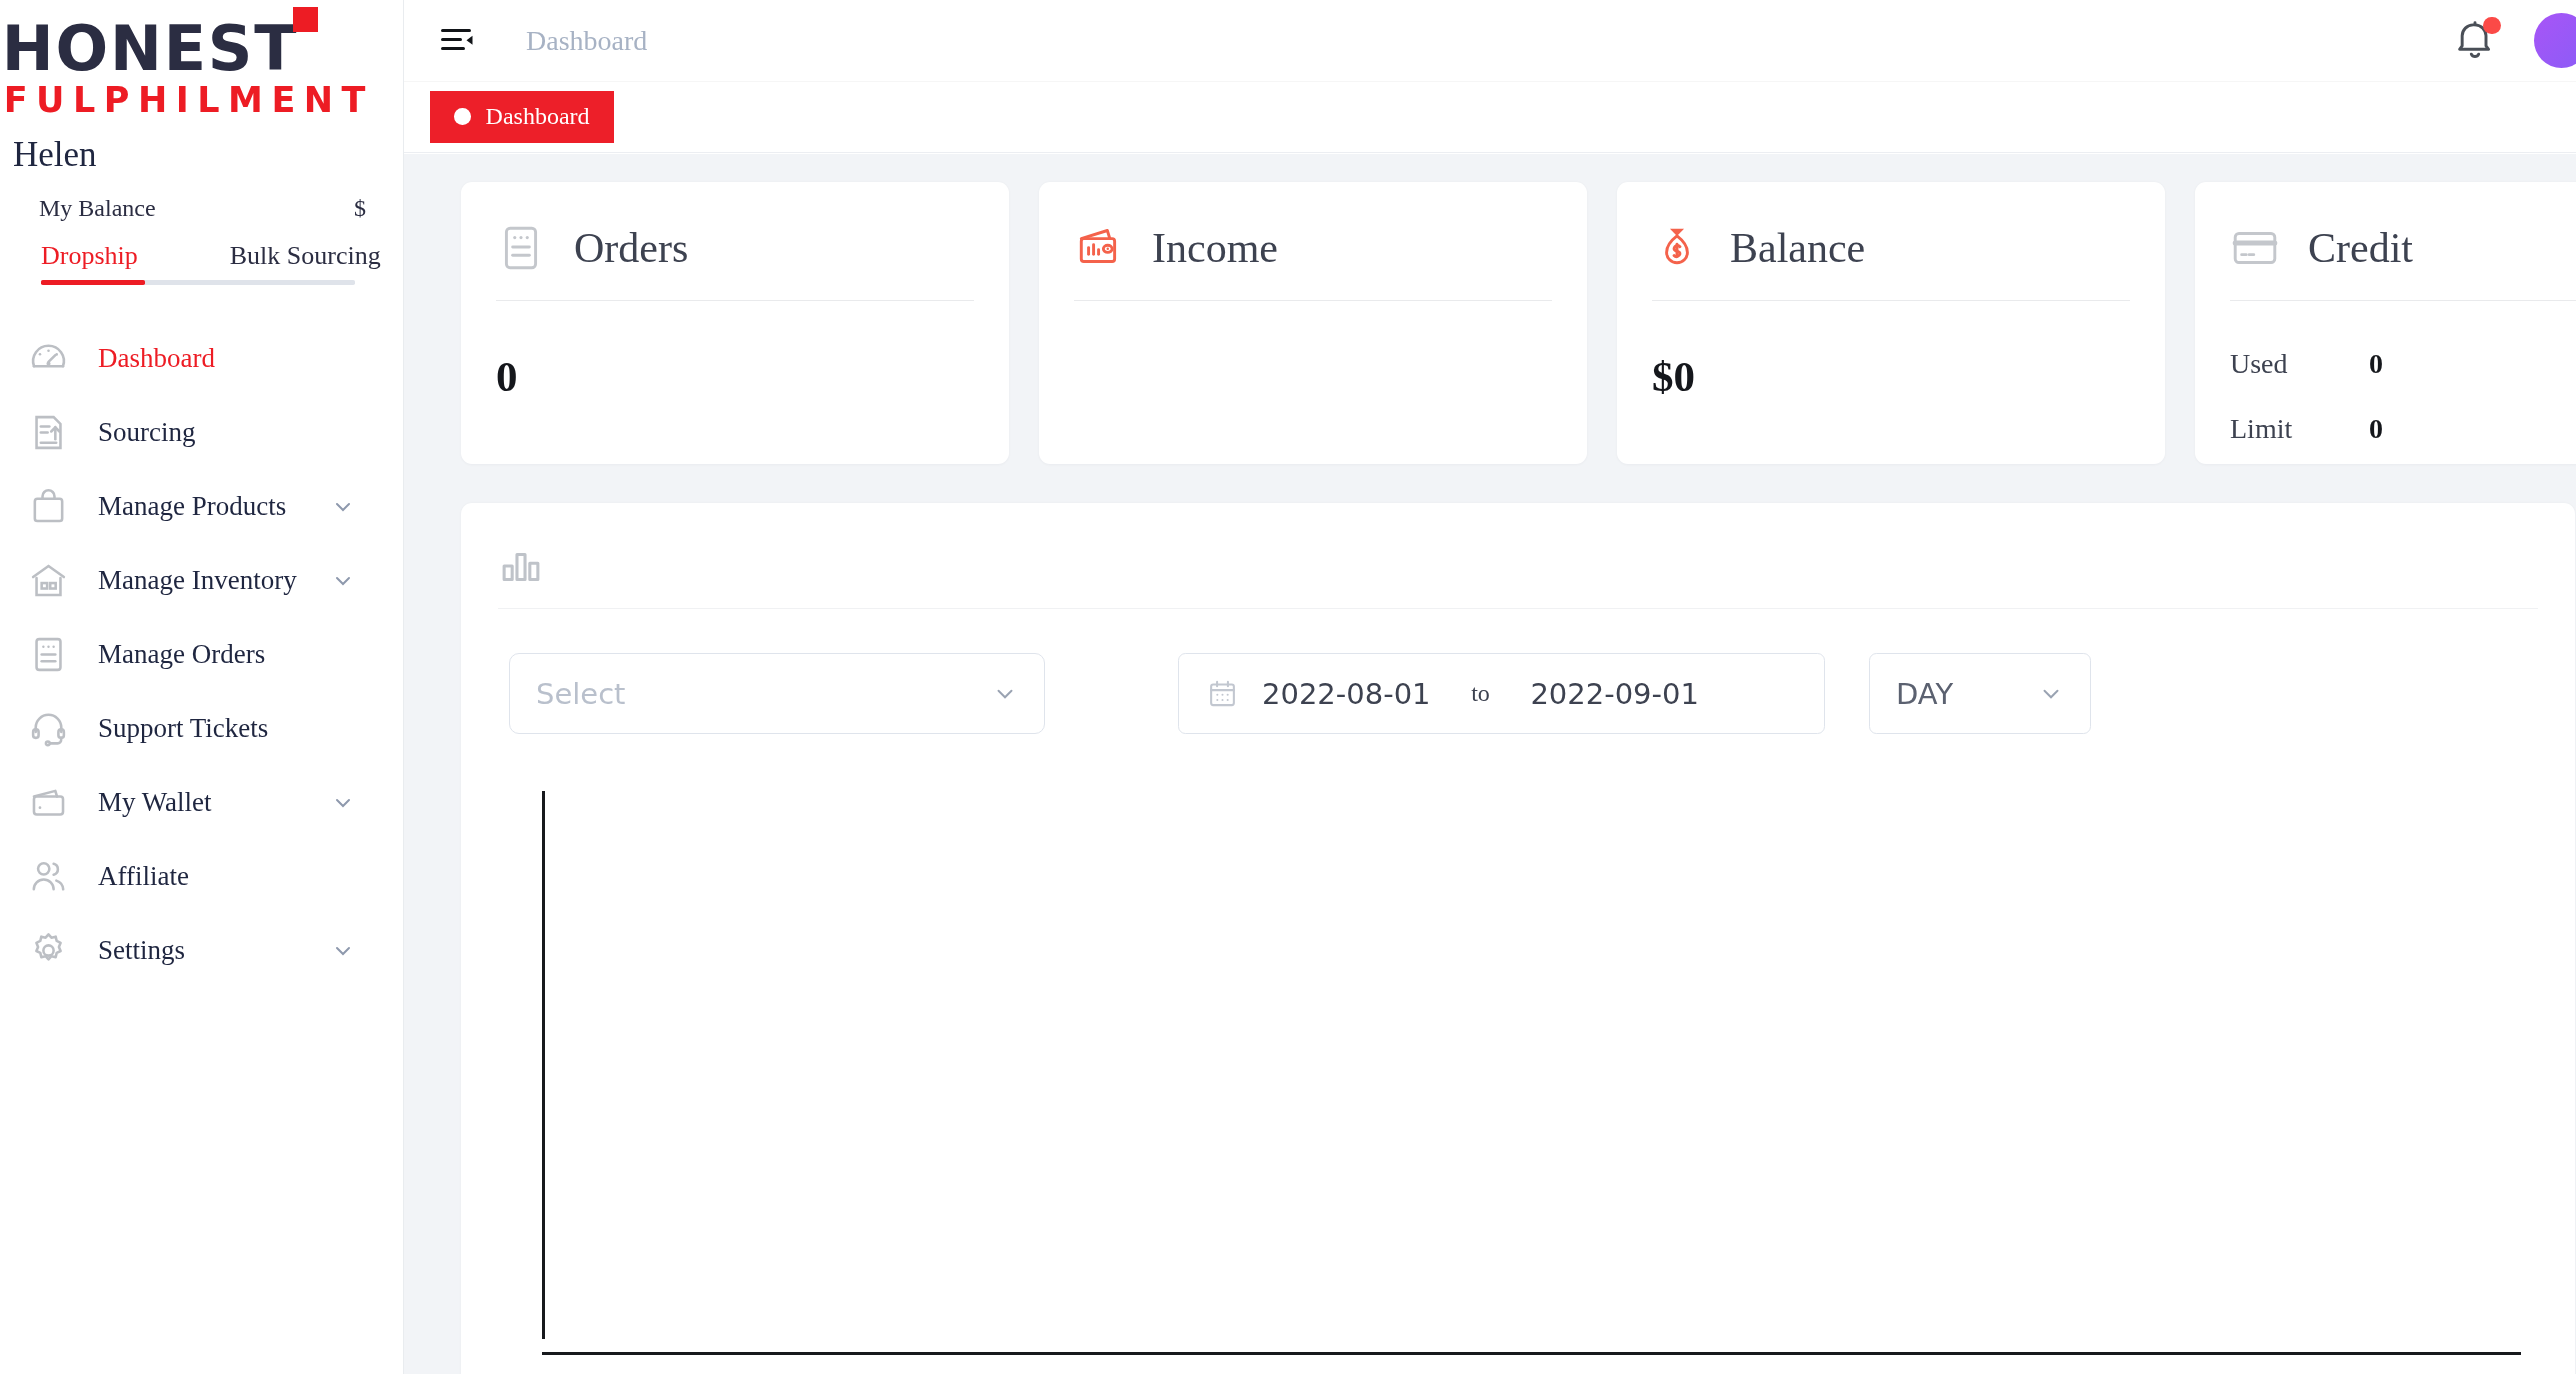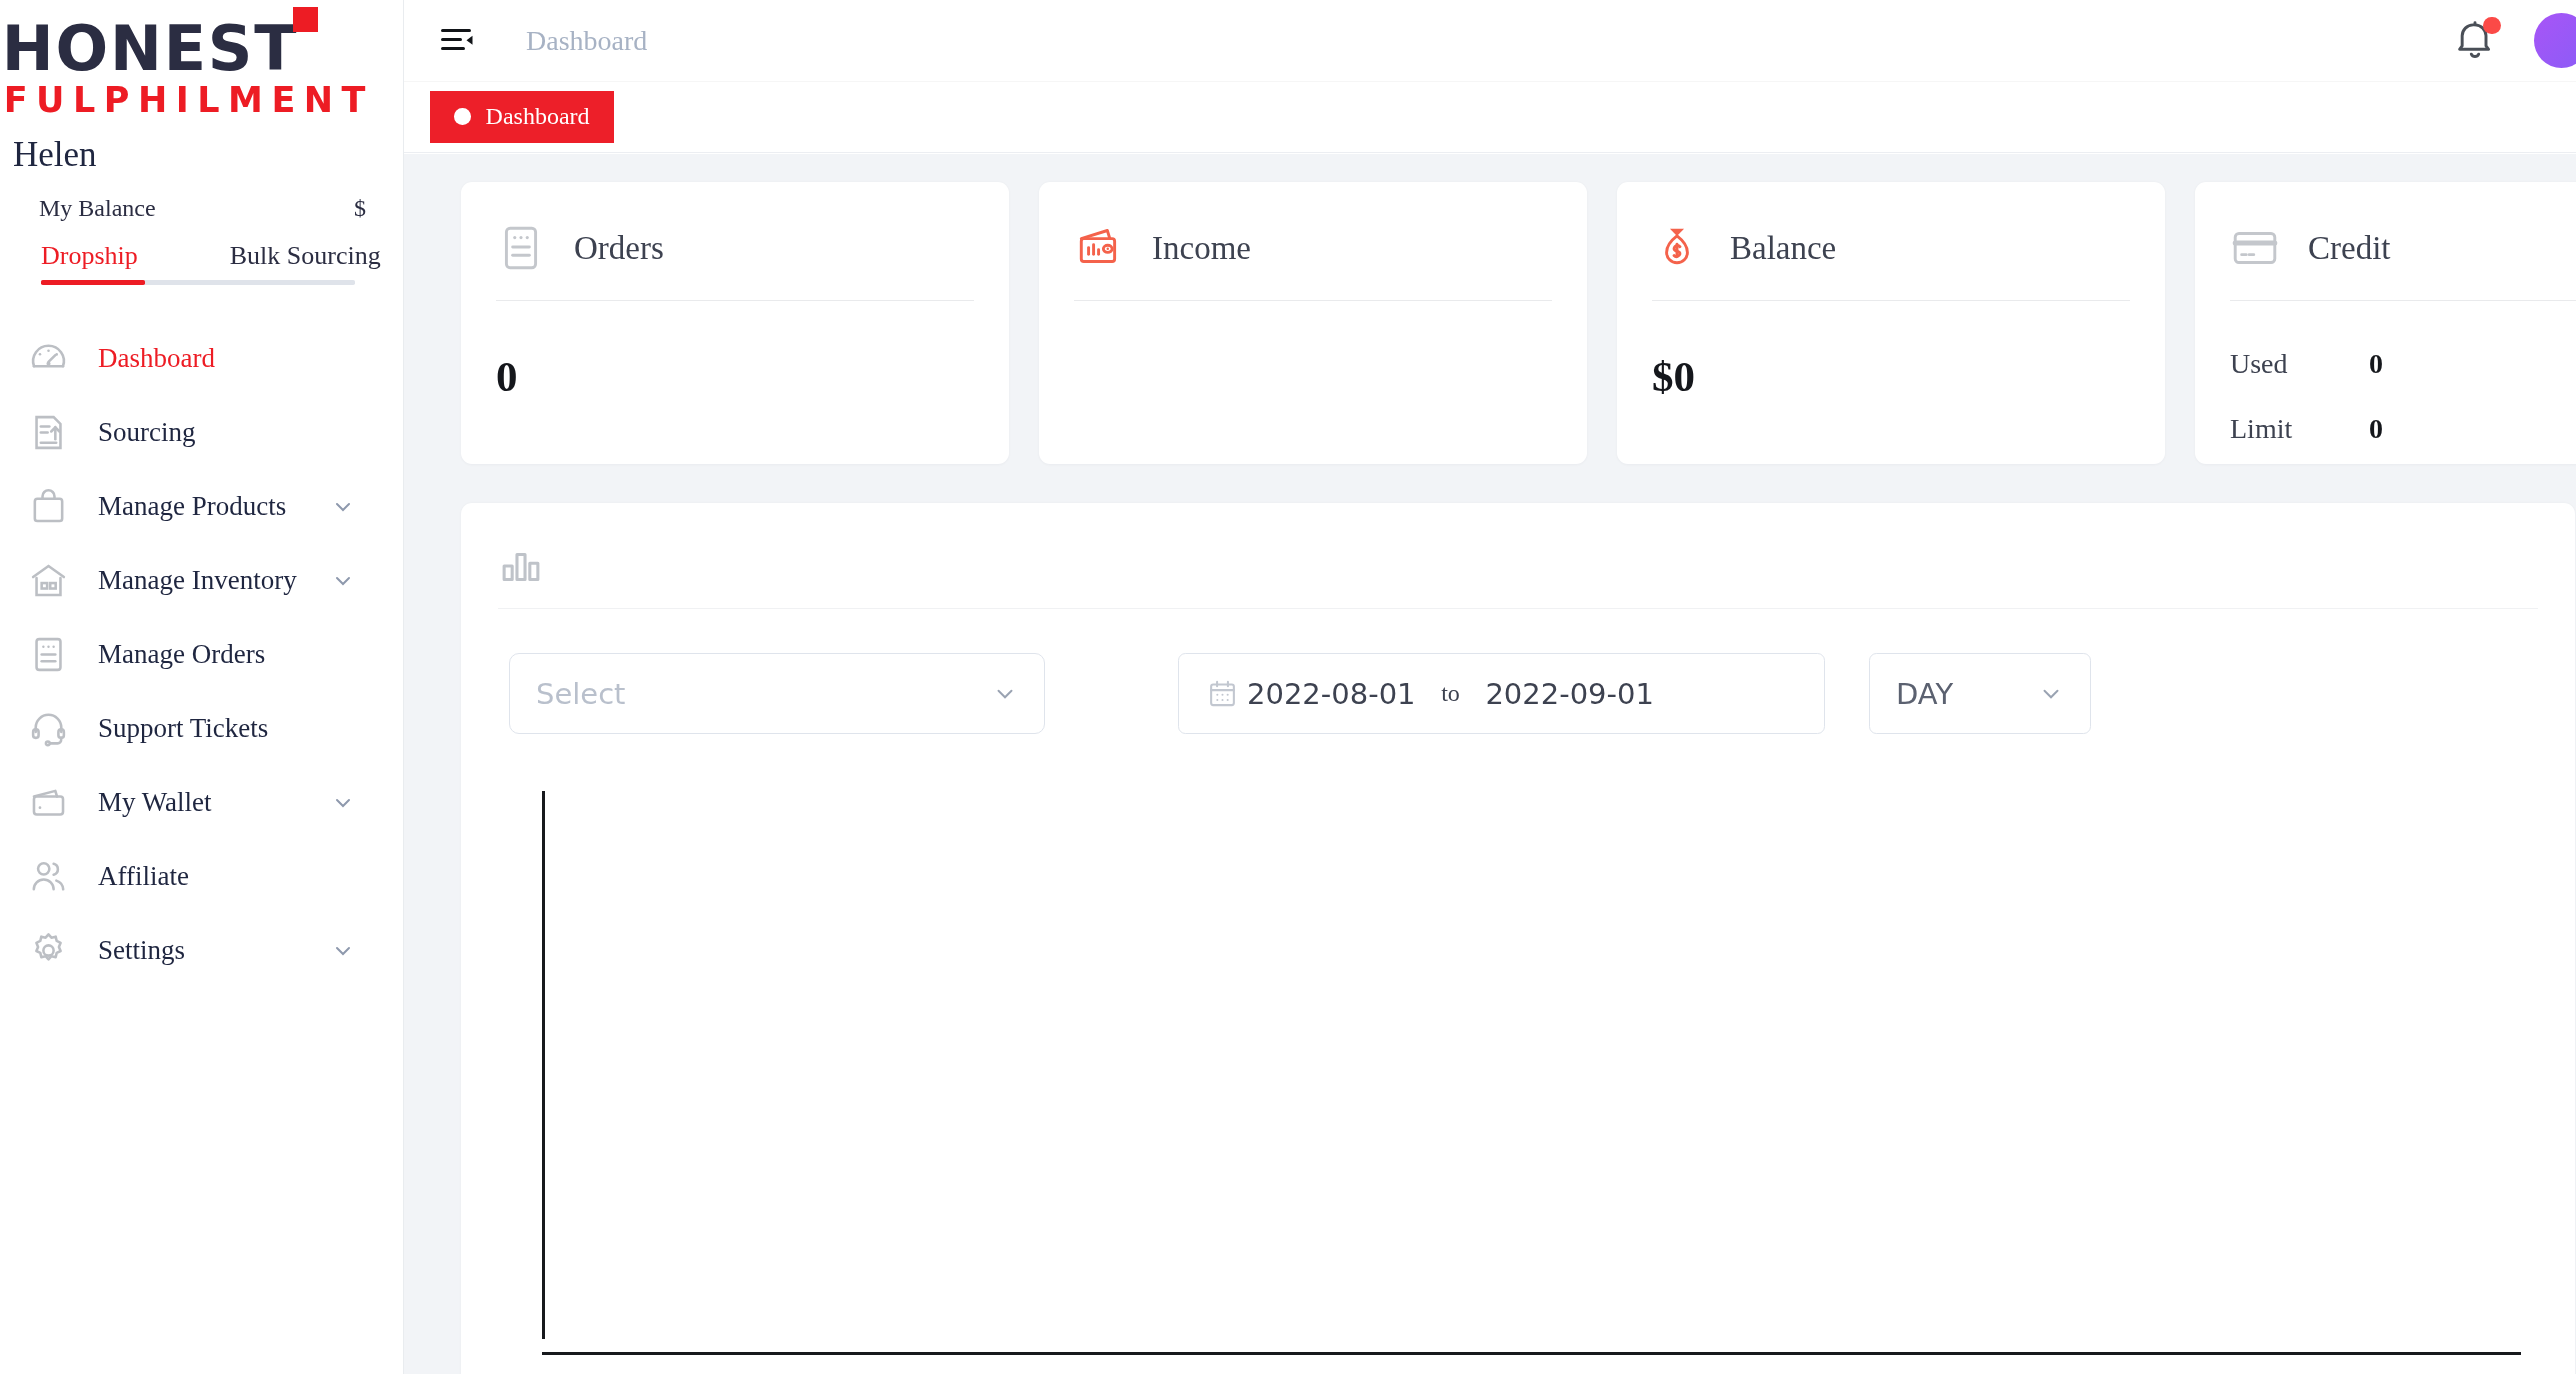--- a/index.html
+++ b/index.html
@@ -197,21 +197,21 @@
     flex: 0 0 548px;
     padding: 31px 35px 0 35px;
     box-shadow: 0 0.9px 2.8px rgba(16,24,40,0.04);
   }
   .card-head {
     display: flex; align-items: center; gap: 28px;
     height: 70px;
   }
   .card-icon { width: 50px; height: 50px; flex: 0 0 50px; }
   .card-icon svg { width: 50px; height: 50px; display: block; }
-  .card-title { font-size: 33px; color: #3d4250; }
+  .card-title { font-size: 42px; color: #3d4250; }
   .card-divider { height: 0.9px; background: #e9eaec; margin-top: 16.6px; }
   .card-value {
     font-size: 43px; font-weight: 700; color: #15171c;
     margin-top: 52px;
   }
   .credit-rows { margin-top: 31px; }
   .credit-row {
     display: flex; align-items: center;
     height: 65px;
   }
@@ -251,21 +251,21 @@
   .filter-select .chev svg { width: 26px; height: 26px; display: block; }
 
   .daterange {
     width: 647px; height: 81px;
     border: 0.9px solid #dfe4ec; border-radius: 7.4px;
     display: flex; align-items: center;
     padding: 0 28px;
     background: #fff;
     margin-left: 133px;
     cursor: pointer;
-    gap: 9px;
+    gap: 24px;
   }
   .cal-icon { width: 31px; height: 31px; flex: 0 0 31px; color: #c2c7d0; }
   .cal-icon svg { width: 31px; height: 31px; display: block; }
   .date-val { font-size: 29px; color: #3d4250; font-family: "DejaVu Sans", sans-serif; }
   .date-to { font-size: 24px; color: #3d4250; margin: 0 16.6px; }
 
   .unit-select {
     width: 222px; height: 81px;
     border: 0.9px solid #dfe4ec; border-radius: 7.4px;
     display: flex; align-items: center;

